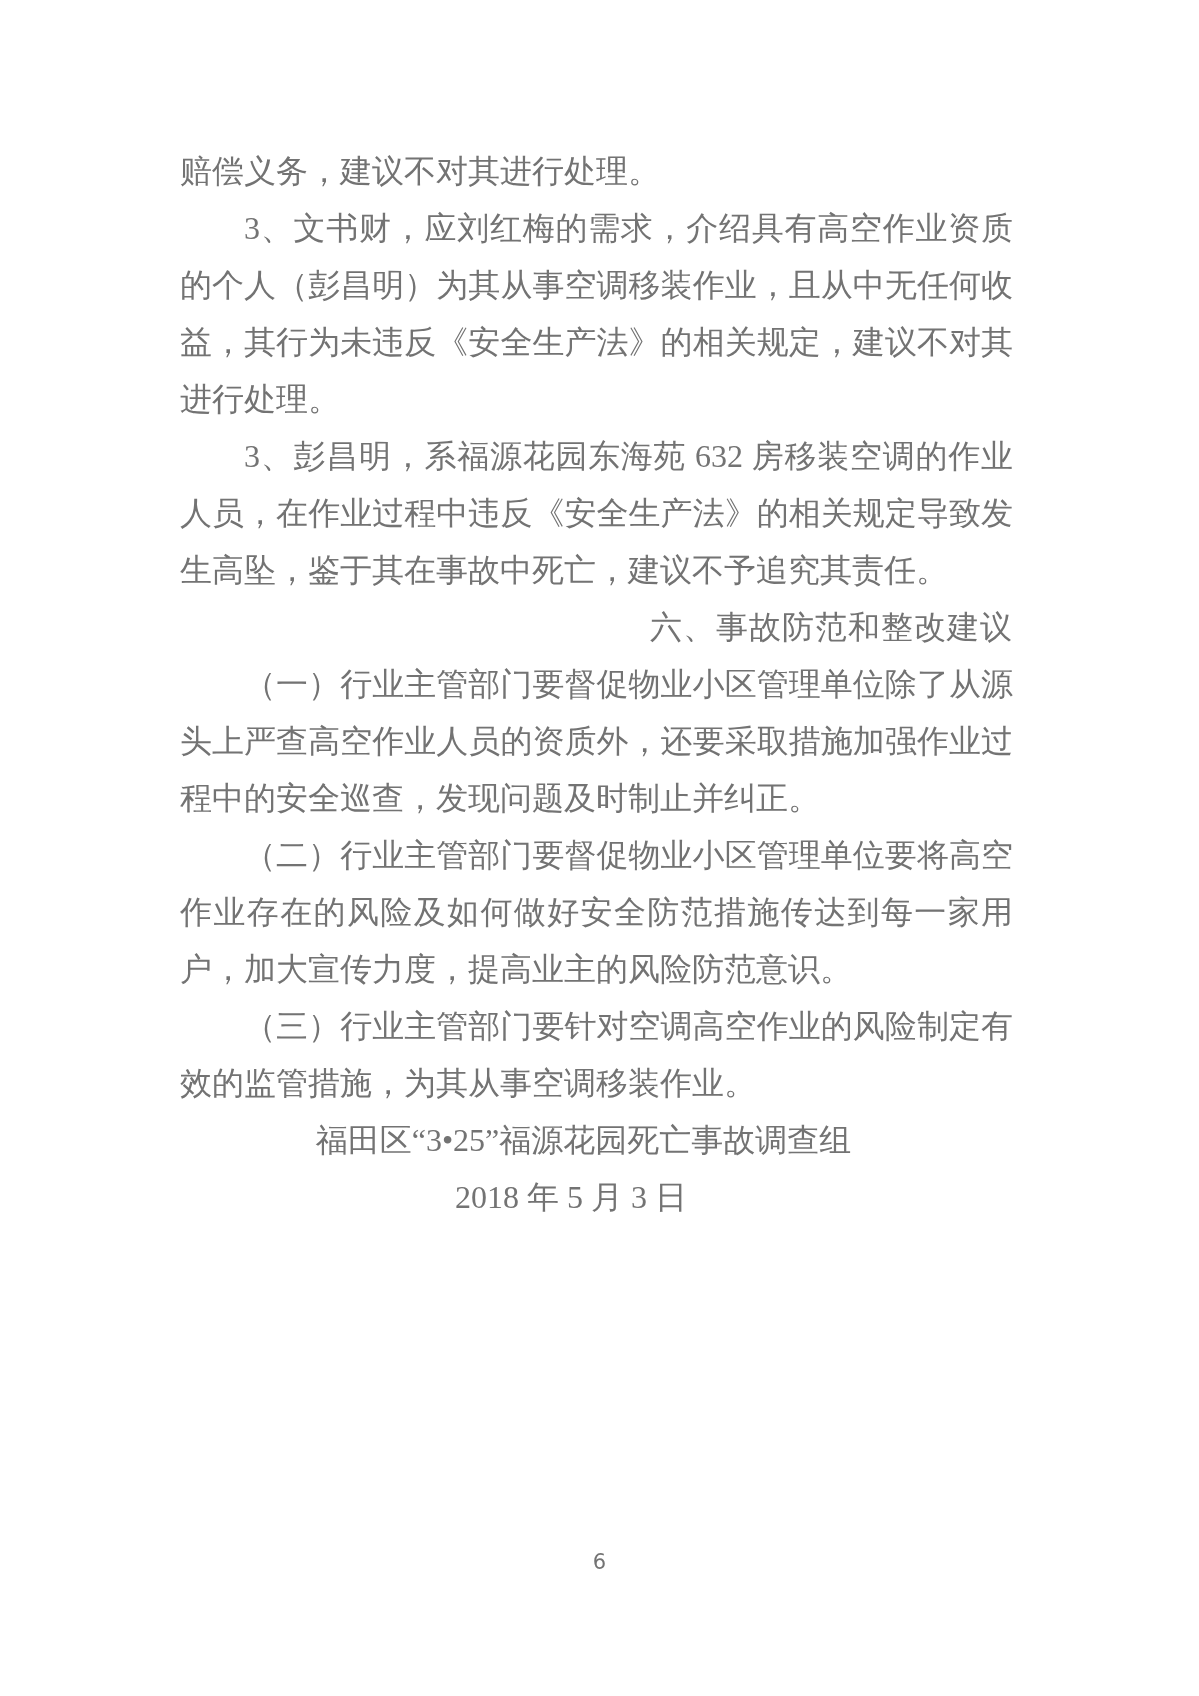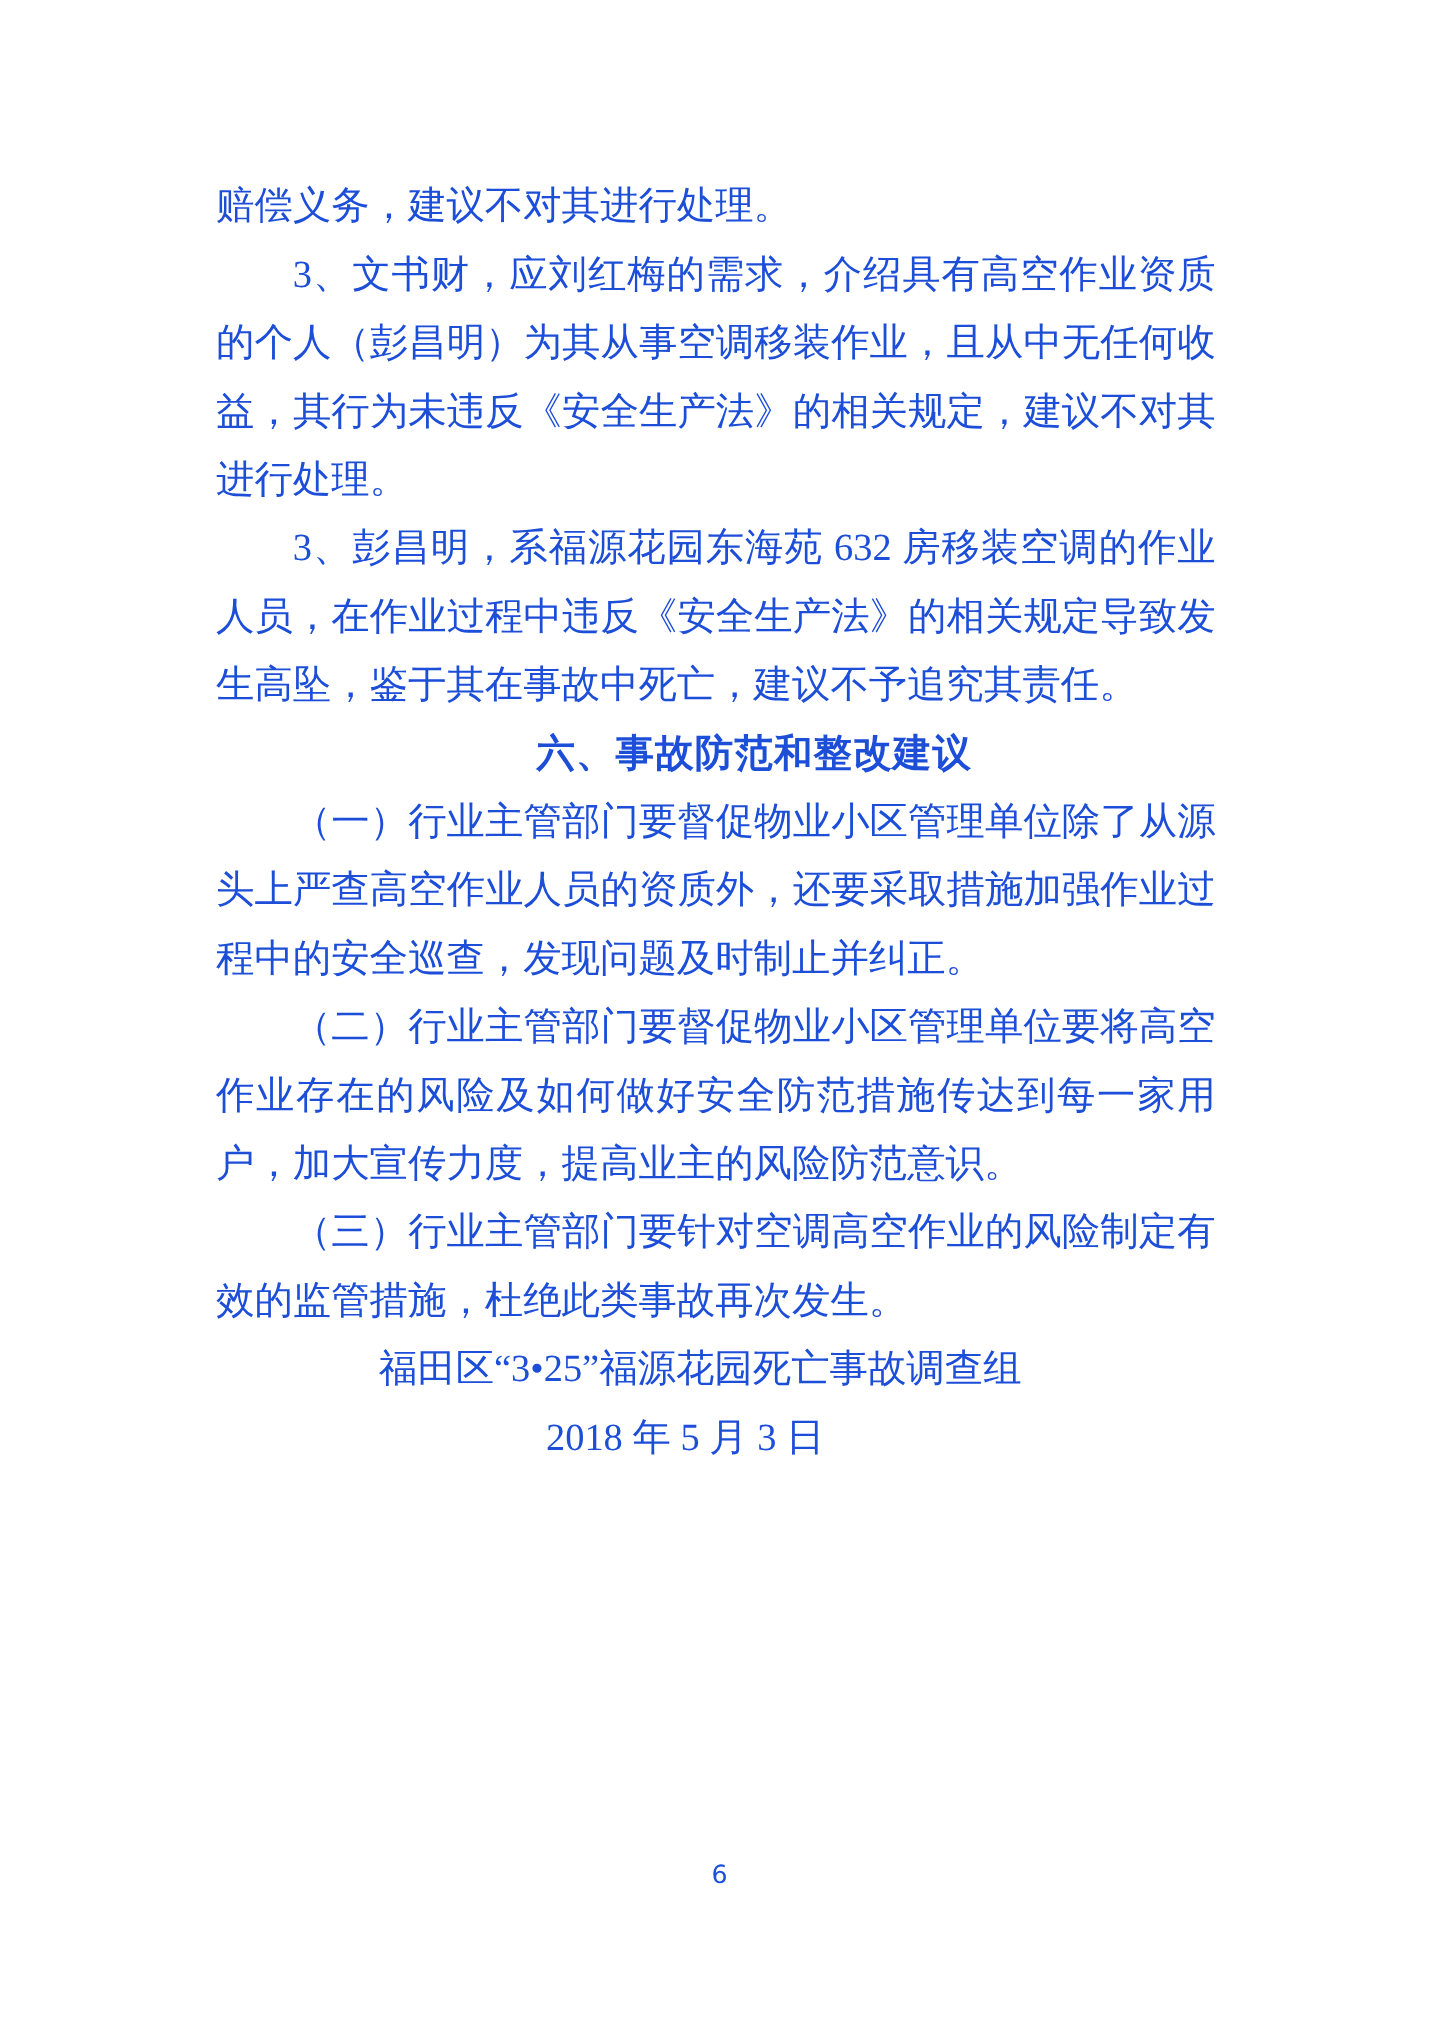--- a/index.html
+++ b/index.html
@@ -5,21 +5,21 @@
   html, body {
     margin: 0;
     padding: 0;
     background: #ffffff;
   }
   .page {
     position: relative;
     width: 1199px;
     height: 1696px;
     background: #ffffff;
-    color: #1d4ed8;
+    color: #737373;
     font-family: "Liberation Serif", "DejaVu Serif", serif;
     overflow: hidden;
   }
   .text-block {
     position: absolute;
     left: 180px;
     top: 143px;
     width: 833px;
     font-size: 32px;
     line-height: 57px;
@@ -30,22 +30,22 @@
     margin: 0;
     text-indent: 2em;
   }
   .para.no-indent {
     text-indent: 0;
   }
   .section-heading {
     margin: 0;
     text-indent: 2em;
     font-family: "Liberation Sans", "DejaVu Sans", sans-serif;
-    font-weight: bold;
-    text-align: center;
+    font-weight: normal;
+    text-align: right;
     letter-spacing: 1px;
   }
   .sig-line {
     margin: 0;
     text-align: center;
     text-indent: 0;
   }
   .sig-org   { margin-right: 26px; }
   .sig-date  { margin-right: 51px; }
   .page-number {
@@ -72,21 +72,21 @@
 
     <p class="para">3、彭昌明，系福源花园东海苑 632 房移装空调的作业人员，在作业过程中违反《安全生产法》的相关规定导致发生高坠，鉴于其在事故中死亡，建议不予追究其责任。</p>
 
     <p class="section-heading">六、事故防范和整改建议</p>
 
 
     <p class="para">（一）行业主管部门要督促物业小区管理单位除了从源头上严查高空作业人员的资质外，还要采取措施加强作业过程中的安全巡查，发现问题及时制止并纠正。</p>
 
     <p class="para">（二）行业主管部门要督促物业小区管理单位要将高空作业存在的风险及如何做好安全防范措施传达到每一家用户，加大宣传力度，提高业主的风险防范意识。</p>
 
-    <p class="para">（三）行业主管部门要针对空调高空作业的风险制定有效的监管措施，杜绝此类事故再次发生。</p>
+    <p class="para">（三）行业主管部门要针对空调高空作业的风险制定有效的监管措施，为其从事空调移装作业。</p>
 
     <p class="sig-line sig-org">福田区“3•25”福源花园死亡事故调查组</p>
 
     <p class="sig-line sig-date">2018 年 5 月 3 日</p>
 
   </div>
 
   <div class="page-number">6</div>
 
 </div>

